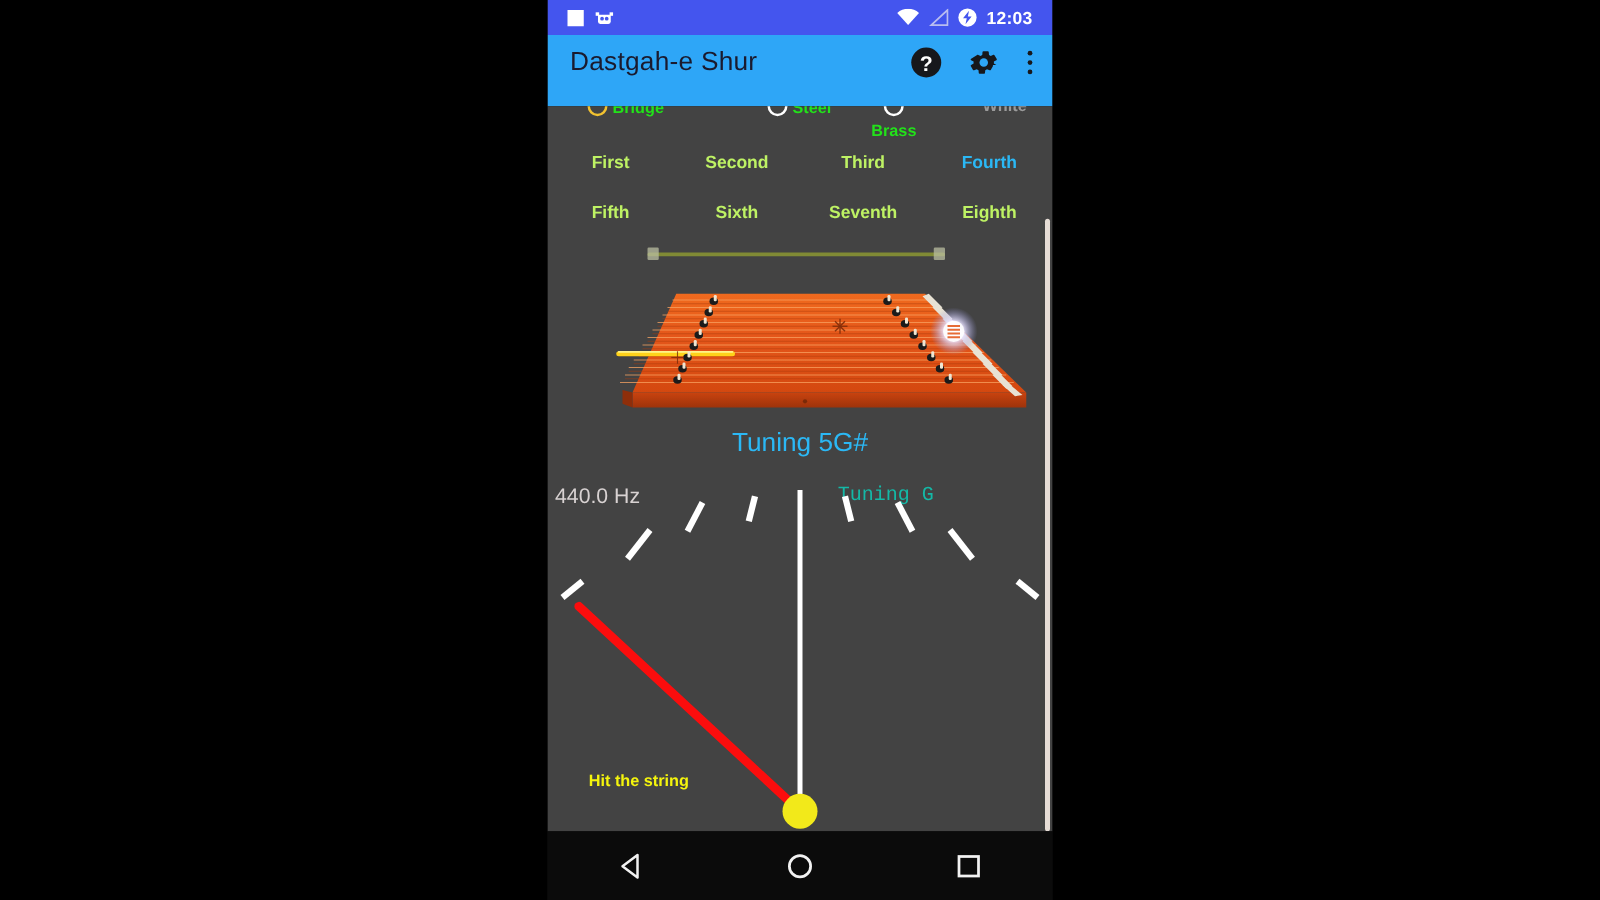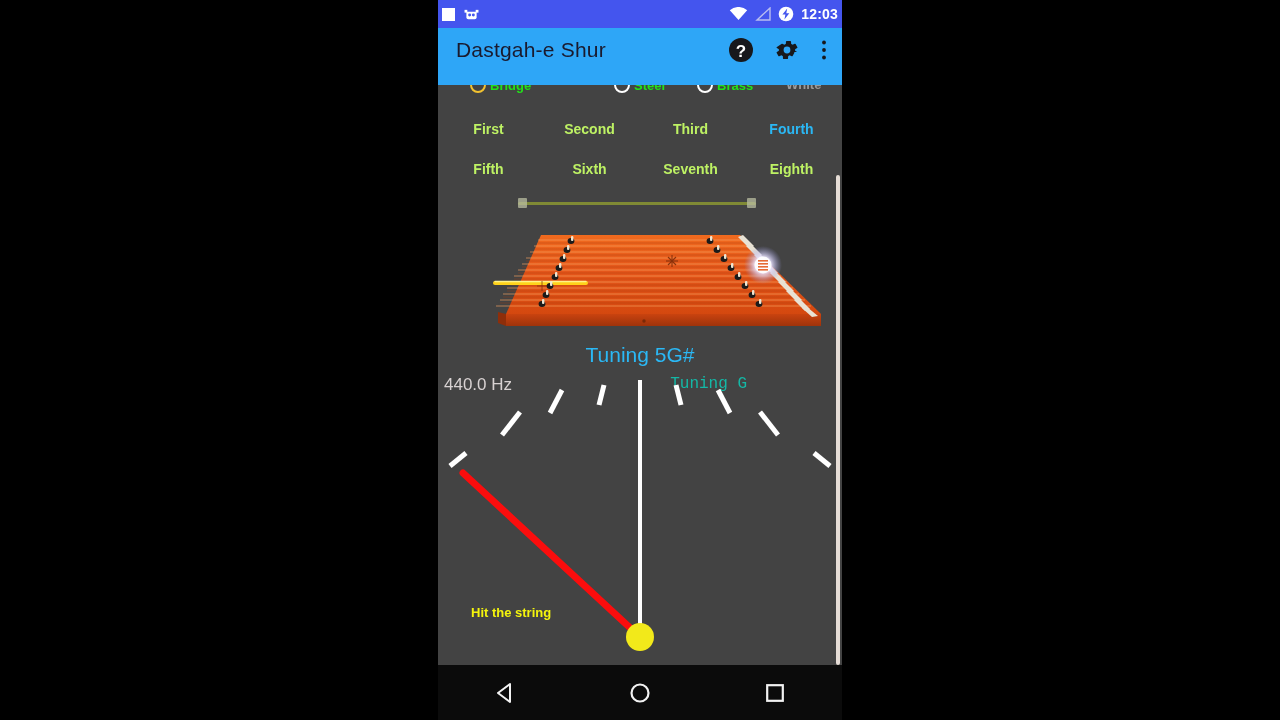--- a/index.html
+++ b/index.html
@@ -33,21 +33,21 @@
   
   #statusbar {
     position: absolute;
     left: 0; top: 0;
     width: 404px;
     height: 28px;
     background: #4455ee;
     display: flex;
     align-items: center;
     box-sizing: border-box;
-    padding: 0 4px;
+    padding: 0 16px;
   }
   #statusbar .sb-left {
     display: flex;
     align-items: center;
     gap: 9px;
     flex: 0 0 auto;
   }
   #statusbar .sb-right {
     margin-left: auto;
     display: flex;
@@ -202,21 +202,21 @@
     text-align: center;
     color: #2bb8f5;
     font-size: 21px;
     font-weight: normal;
     font-family: "Liberation Sans", sans-serif;
   }
 
   
   #gauge {
     position: absolute;
-    left: 0; top: 280px;
+    left: 0; top: 292px;
     width: 323px; height: 292px;
   }
   #gauge .hz {
     position: absolute;
     left: 6px; top: 10px;
     color: #d8d2d2;
     font-size: 17px;
     font-family: "Liberation Sans", sans-serif;
     white-space: nowrap;
   }
@@ -324,21 +324,21 @@
 
       <div id="radio-row">
         <div class="radio-opt" style="left:16px;">
           <span class="radio-ring sel"></span>
           <span class="radio-lbl">Bridge</span>
         </div>
         <div class="radio-opt" style="left:160px;">
           <span class="radio-ring"></span>
           <span class="radio-lbl">Steel</span>
         </div>
-        <div class="radio-opt" style="left:243px;">
+        <div class="radio-opt" style="left:243px;flex-direction:column;">
           <span class="radio-ring"></span>
           <span class="radio-lbl">Brass</span>
         </div>
         <div class="radio-opt" style="left:332px;">
           <span class="radio-lbl dim">White</span>
         </div>
       </div>
 
       <div id="string-grid">
         <div class="sg-row">

